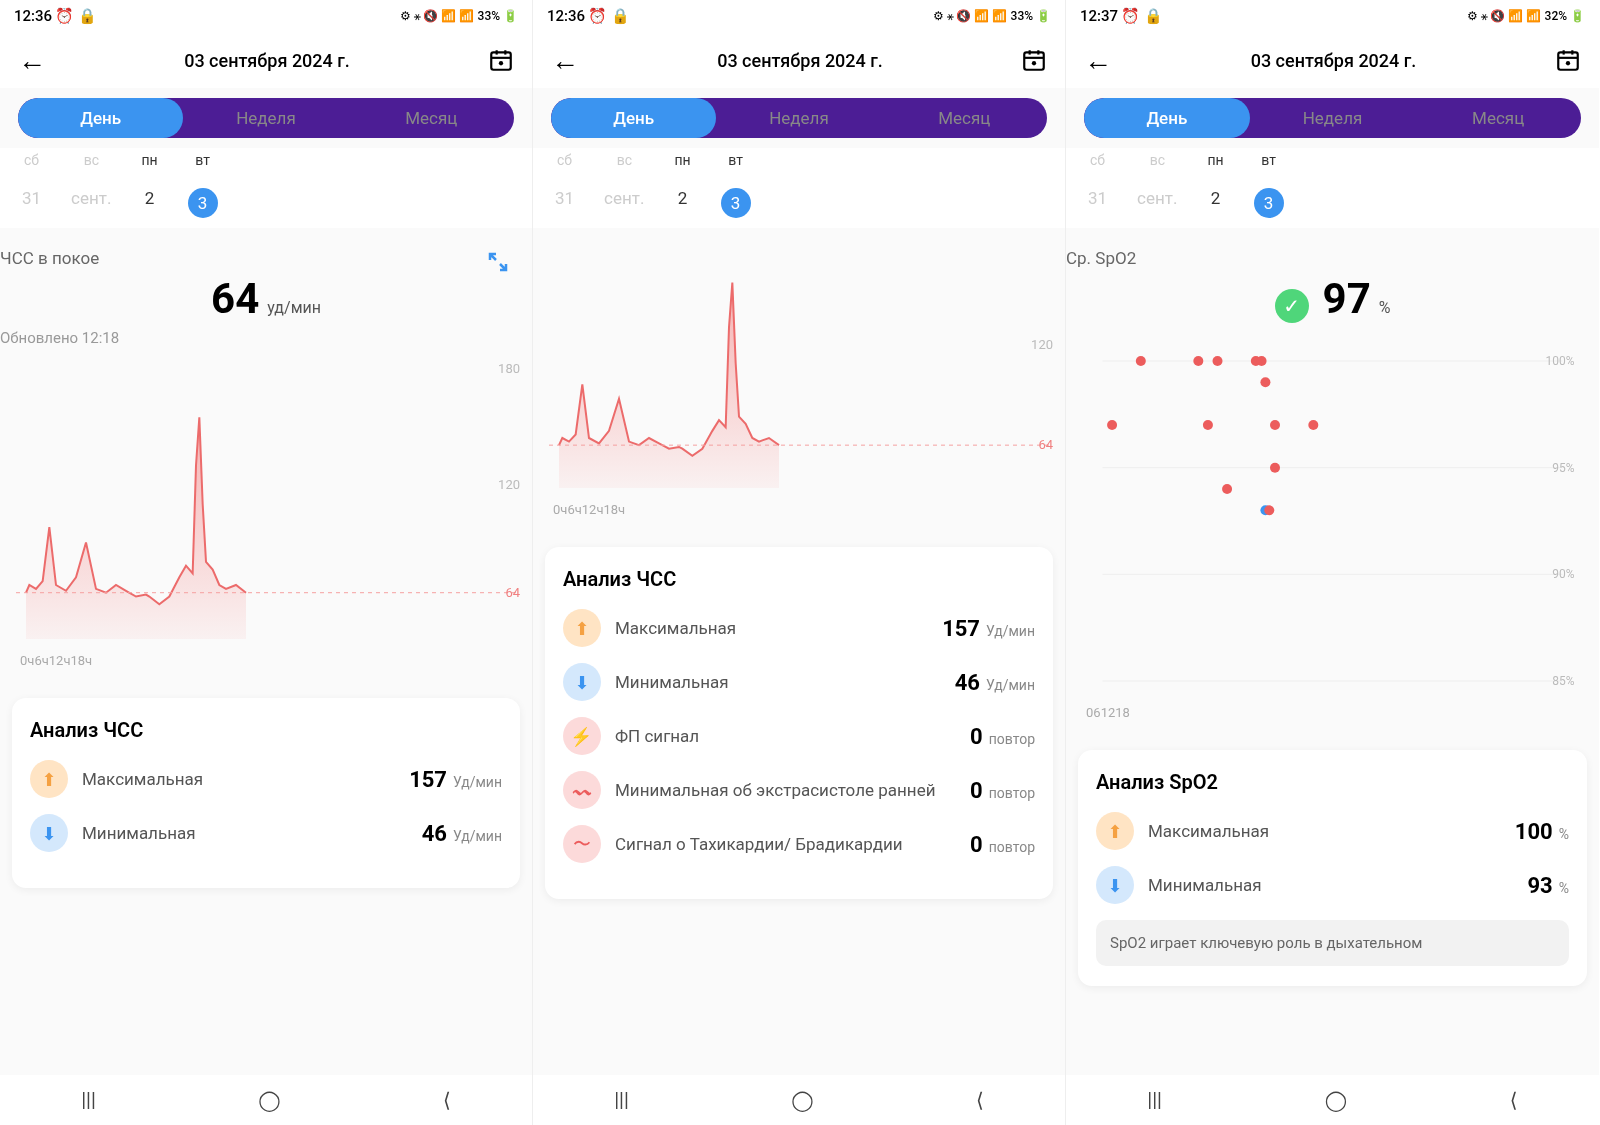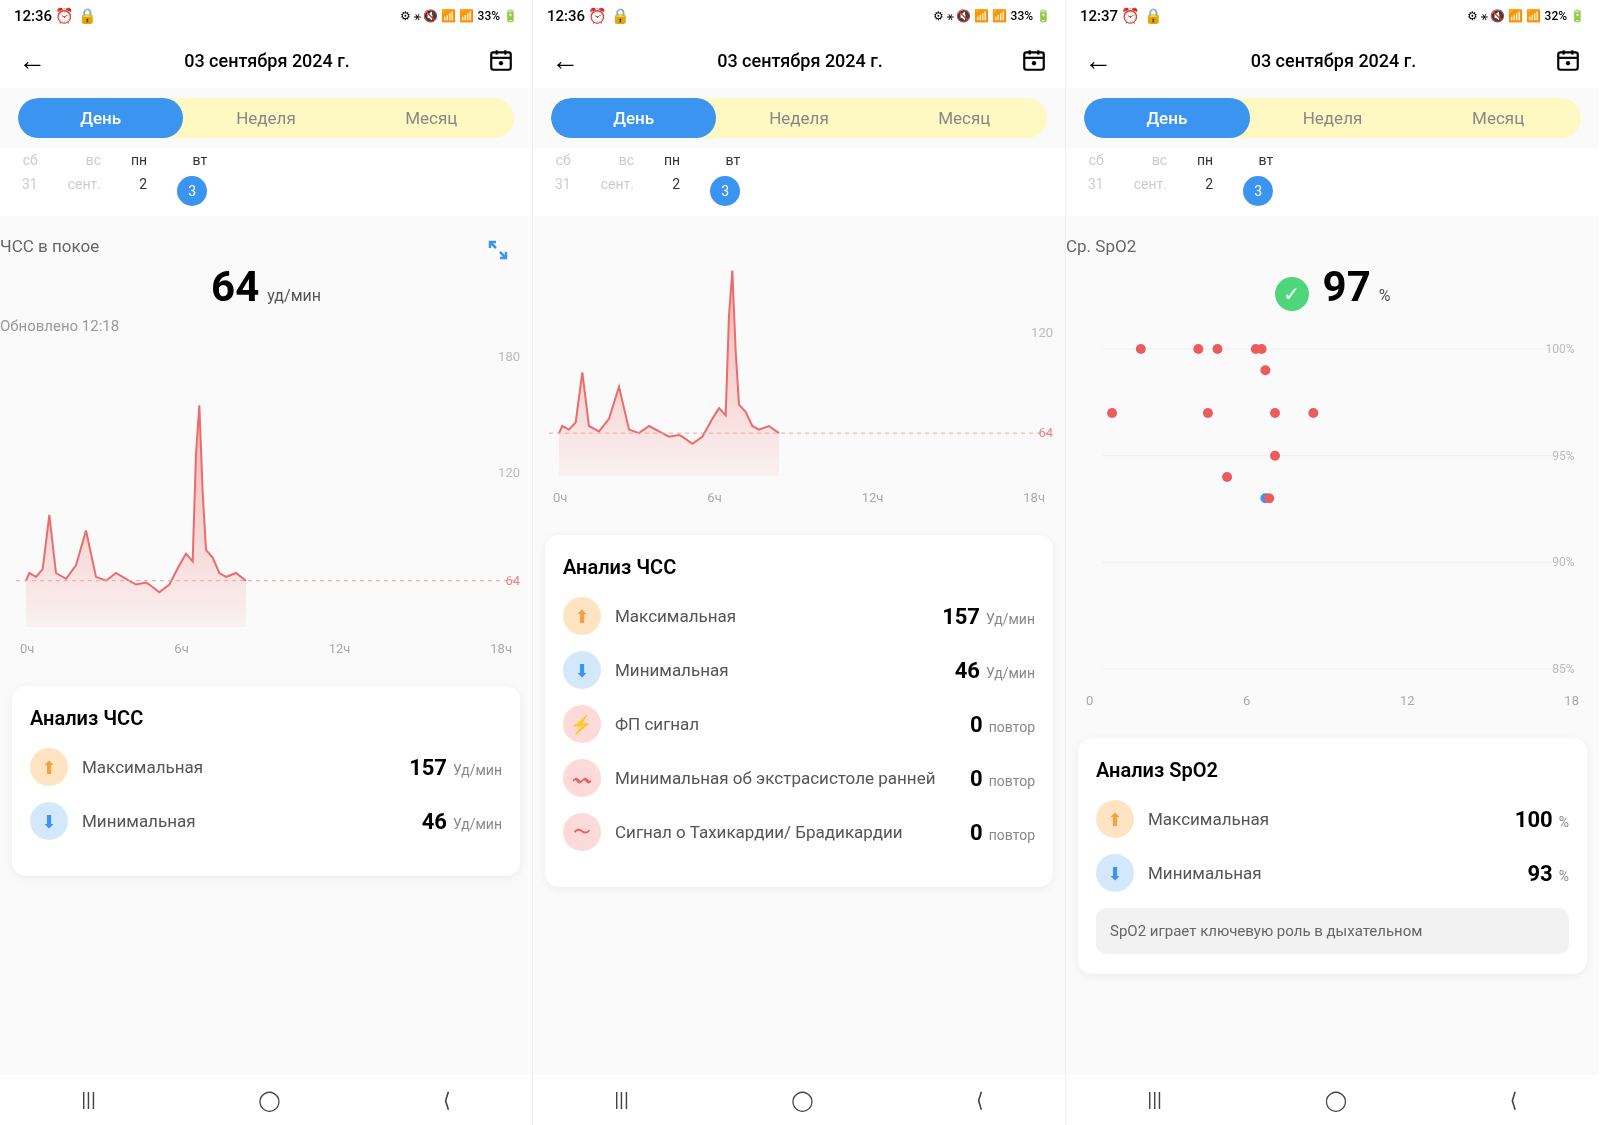--- a/index.html
+++ b/index.html
@@ -6,41 +6,41 @@
 body{background:#fff;display:flex;width:1600px;height:1125px}
 .screen{width:533px;height:100%;position:relative;background:#fafafa;display:flex;flex-direction:column;border-right:1px solid #eee}
 .screen:last-child{border:none}
 .status-bar{height:32px;display:flex;justify-content:space-between;align-items:center;padding:16px 14px;font-size:15px;font-weight:500;background:#fff}
 .status-icons{display:flex;gap:3px;align-items:center;font-size:12px}
 .header{height:56px;display:flex;align-items:center;padding:0 18px;background:#fff}
 .back{font-size:28px;font-weight:300;cursor:pointer}
 .title{flex:1;text-align:center;font-size:18px;font-weight:500}
 .cal-icon{width:26px;height:26px}
 .cal-icon svg{width:100%;height:100%}
-.tabs{display:flex;margin:10px 18px;background:#fef9c3;border-radius:24px;height:40px;overflow:hidden}
+.tabs{display:flex;margin:10px 18px;background:#4c1d95;border-radius:24px;height:40px;overflow:hidden}
 .tab{flex:1;display:flex;align-items:center;justify-content:center;font-size:17px;color:#888;cursor:pointer}
 .tab.active{background:#3b94f0;color:#fff;border-radius:24px;font-weight:500}
 .days{display:flex;gap:30px;padding:4px 22px 10px;background:#fff}
-.day{display:flex;flex-direction:column;align-items:flex-end;gap:8px;font-size:14px;color:#333}
+.day{display:flex;flex-direction:column;align-items:center;gap:20px;font-size:14px;color:#333}
 .day.dim{color:#ccc}
-.day .num{font-size:14px}
+.day .num{font-size:17px}
 .day.sel .num{background:#3b94f0;color:#fff;width:30px;height:30px;border-radius:50%;display:flex;align-items:center;justify-content:center}
 .summary{text-align:left;padding:20px 0 12px;position:relative}
 .summary .lbl{font-size:17px;color:#666}
 .summary .big{display:flex;align-items:baseline;justify-content:center;gap:8px;margin:6px 0}
 .summary .val{font-size:42px;font-weight:700}
 .summary .unit{font-size:16px;color:#555}
 .summary .upd{font-size:15px;color:#999}
 .expand{position:absolute;right:22px;top:22px;color:#3b94f0;width:24px;height:24px}
 .check{width:34px;height:34px;background:#4fd67a;border-radius:50%;display:inline-flex;align-items:center;justify-content:center;color:#fff;font-size:20px;margin-right:6px}
 .chart-area{position:relative;height:300px;margin:0 8px}
 .chart-svg{width:100%;height:100%}
 .y-label{position:absolute;right:4px;font-size:13px;color:#f08080}
 .y-label.gray{color:#bbb}
-.x-labels{display:flex;justify-content:space-between;padding:4px 20px 12px;font-size:13px;color:#aaa}
+.x-labels{display:flex;padding:4px 20px 12px;font-size:13px;color:#aaa}
 .card{background:#fff;margin:18px 12px 8px;border-radius:14px;padding:20px 18px;box-shadow:0 2px 8px rgba(0,0,0,0.06)}
 .card h3{font-size:20px;font-weight:600;margin-bottom:18px}
 .row{display:flex;align-items:center;gap:14px;margin-bottom:16px}
 .icon{width:38px;height:38px;border-radius:50%;display:flex;align-items:center;justify-content:center;font-size:18px;flex-shrink:0}
 .icon.max{background:#ffe4c4;color:#f5a142}
 .icon.min{background:#d4e8fc;color:#3b94f0}
 .icon.alert{background:#fcdada;color:#ec5c5c}
 .rlabel{flex:1;font-size:17px;color:#555}
 .rval{font-size:22px;font-weight:700}
 .runit{font-size:14px;color:#888;margin-left:6px}

